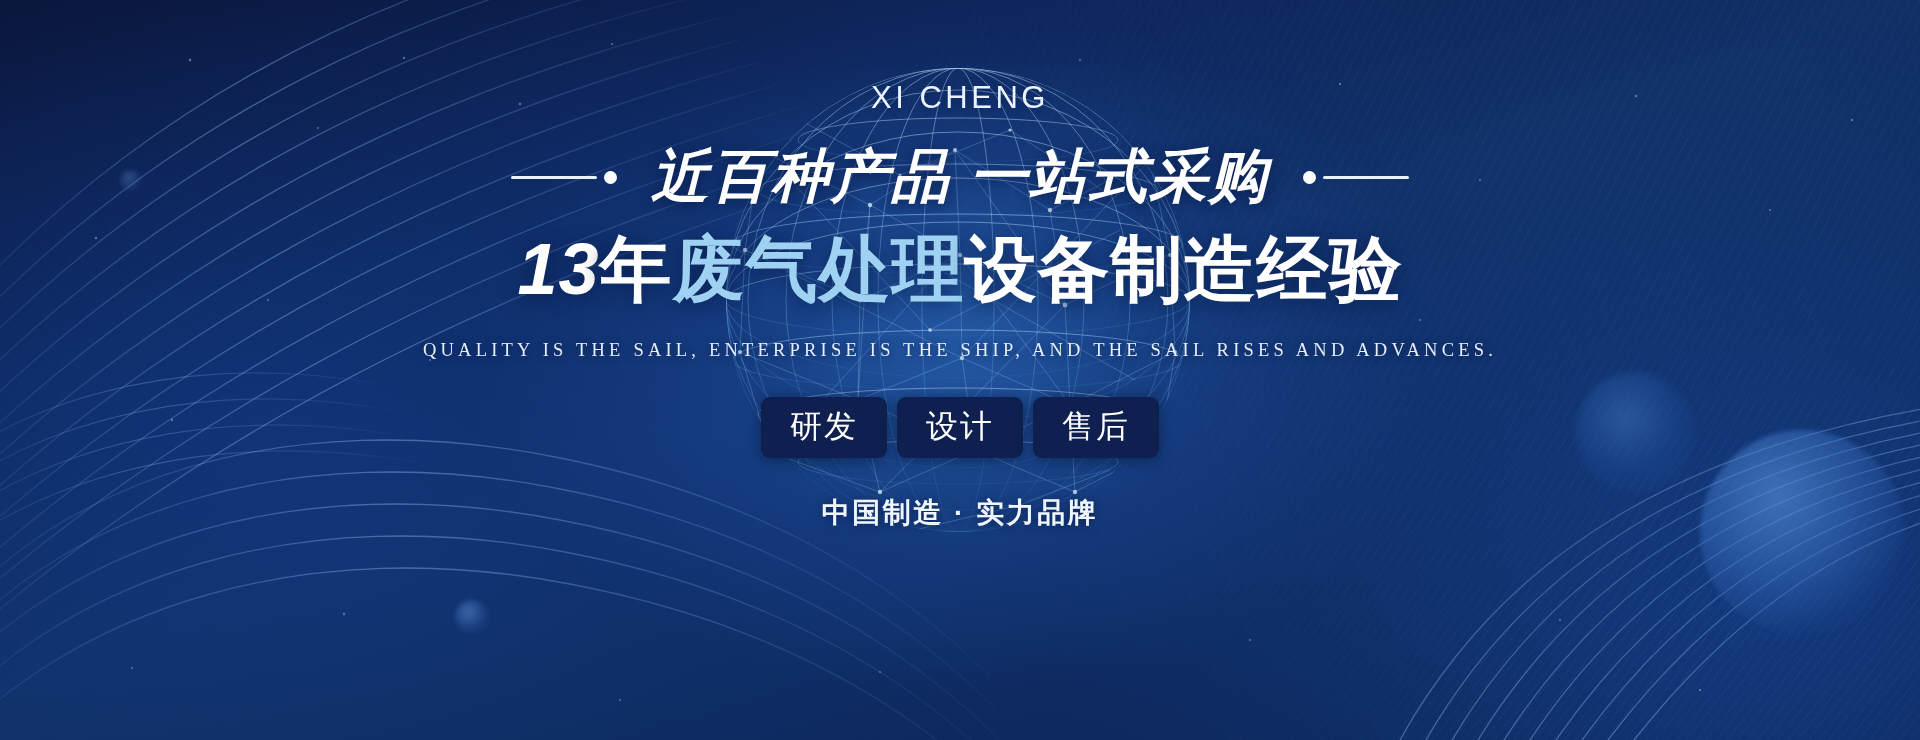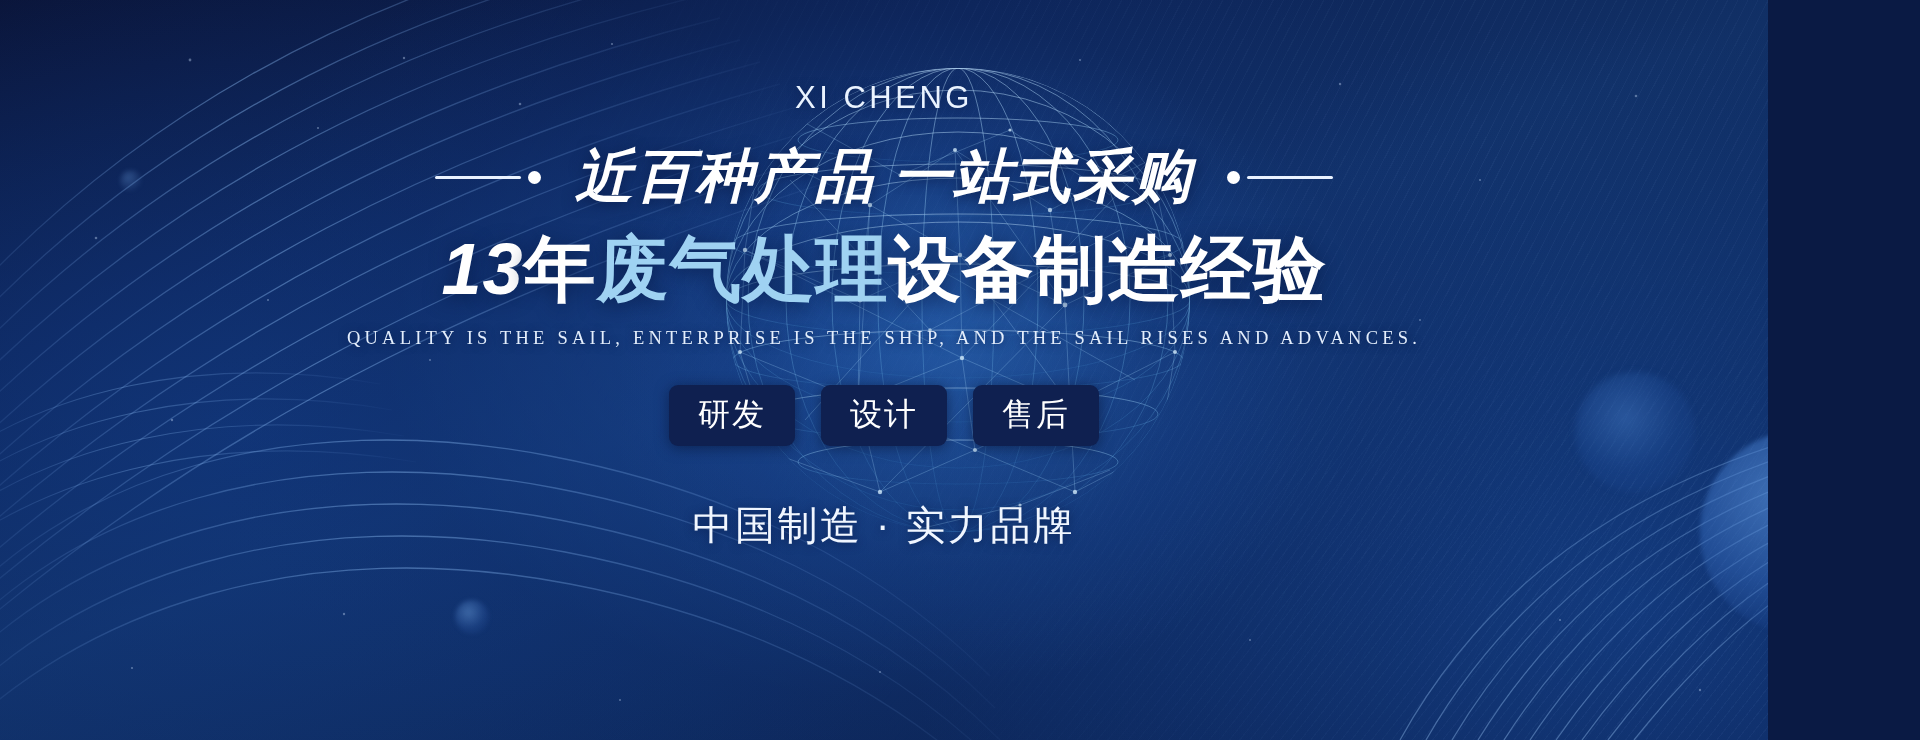--- a/index.html
+++ b/index.html
@@ -1,21 +1,21 @@
 <!DOCTYPE html>
 <html><head>
 <meta charset="utf-8">
 <style>
   * { margin:0; padding:0; box-sizing:border-box; }
   html,body { width:1920px; height:740px; overflow:hidden; background:#0a1a44; }
   body { font-family:"Liberation Sans","DejaVu Sans",sans-serif; }
 
   .banner{
     position:relative;
-    width:1768px; height:740px;
+    width:1920px; height:740px;
     overflow:hidden;
     background:
       radial-gradient(ellipse 900px 620px at 50% 48%, rgba(26,72,148,0.75) 0%, rgba(16,48,112,0.25) 55%, rgba(10,26,70,0) 78%),
       radial-gradient(ellipse 1100px 700px at 14% 58%, rgba(18,62,140,0.55) 0%, rgba(12,36,92,0) 70%),
       radial-gradient(ellipse 1000px 820px at 92% 82%, rgba(24,76,158,0.55) 0%, rgba(10,30,80,0) 72%),
       linear-gradient(160deg,#0a1438 0%, #0d2356 26%, #113066 48%, #0e2a5e 68%, #0b1f4e 100%);
   }
 
   
   .stripes{
@@ -102,43 +102,43 @@
     margin-top:16px;
     font-size:72px; font-weight:700; line-height:1.05;
     letter-spacing:1px; white-space:nowrap;
     text-shadow:0 3px 20px rgba(8,26,72,0.8);
   }
   .hl-white{ color:#ffffff; }
   .hl-blue{ color:#9fd2f2; }
   .hl-num{ color:#ffffff; font-style:italic; }
 
   .tagline{
-    margin-top:20px;
+    margin-top:32px;
     font-size:18.5px; letter-spacing:4.2px; font-weight:400;
     color:#e4eefc; white-space:nowrap;
     font-family:"Liberation Serif","DejaVu Serif",serif;
     text-shadow:0 1px 8px rgba(8,26,72,0.8);
   }
 
   .pills{
     margin-top:36px;
-    display:flex; gap:26px;
+    display:flex; gap:10px;
   }
   .pill{
     background:#0f2050;
     border-radius:9px;
     padding:11px 29px 13px;
     font-size:32px; font-weight:500; color:#ffffff;
     letter-spacing:2px; line-height:1.18;
     box-shadow:0 2px 14px rgba(5,16,50,0.55);
   }
 
   .footline{
-    margin-top:52px;
-    font-size:40px; font-weight:400; color:#f0f6ff;
+    margin-top:36px;
+    font-size:28px; font-weight:700; color:#f0f6ff;
     letter-spacing:2.5px; white-space:nowrap;
     text-shadow:0 1px 10px rgba(8,26,72,0.8);
   }
 </style>
 </head>
 <body>
 
 <div class="banner">
 
   <div class="stripes"></div>

